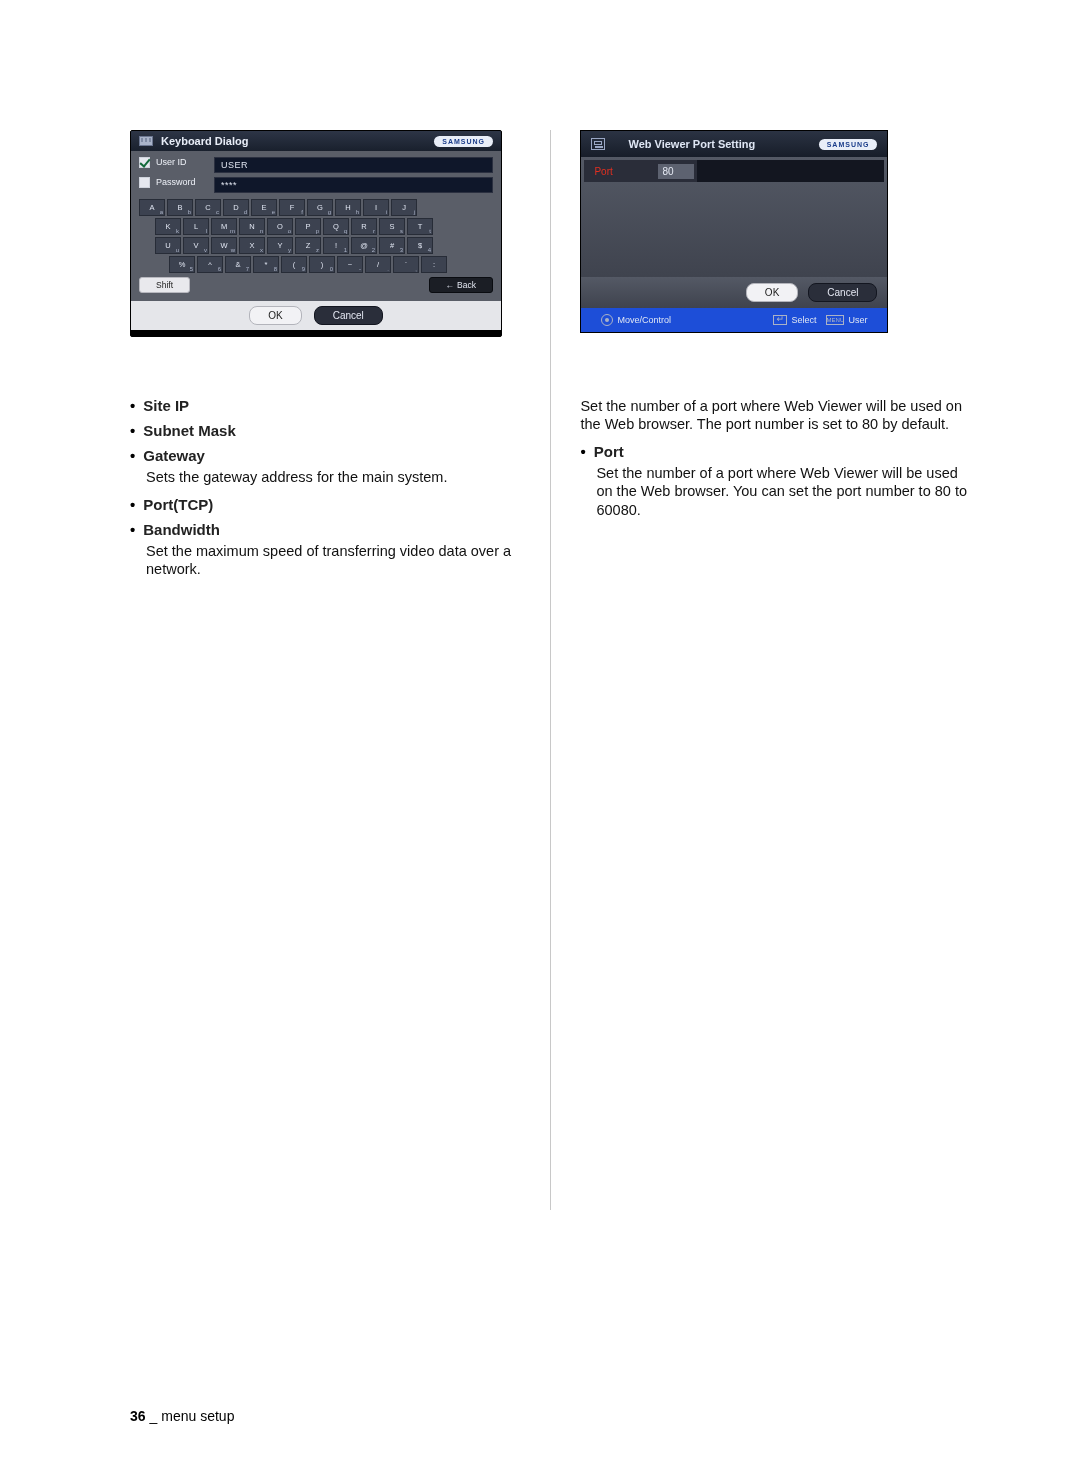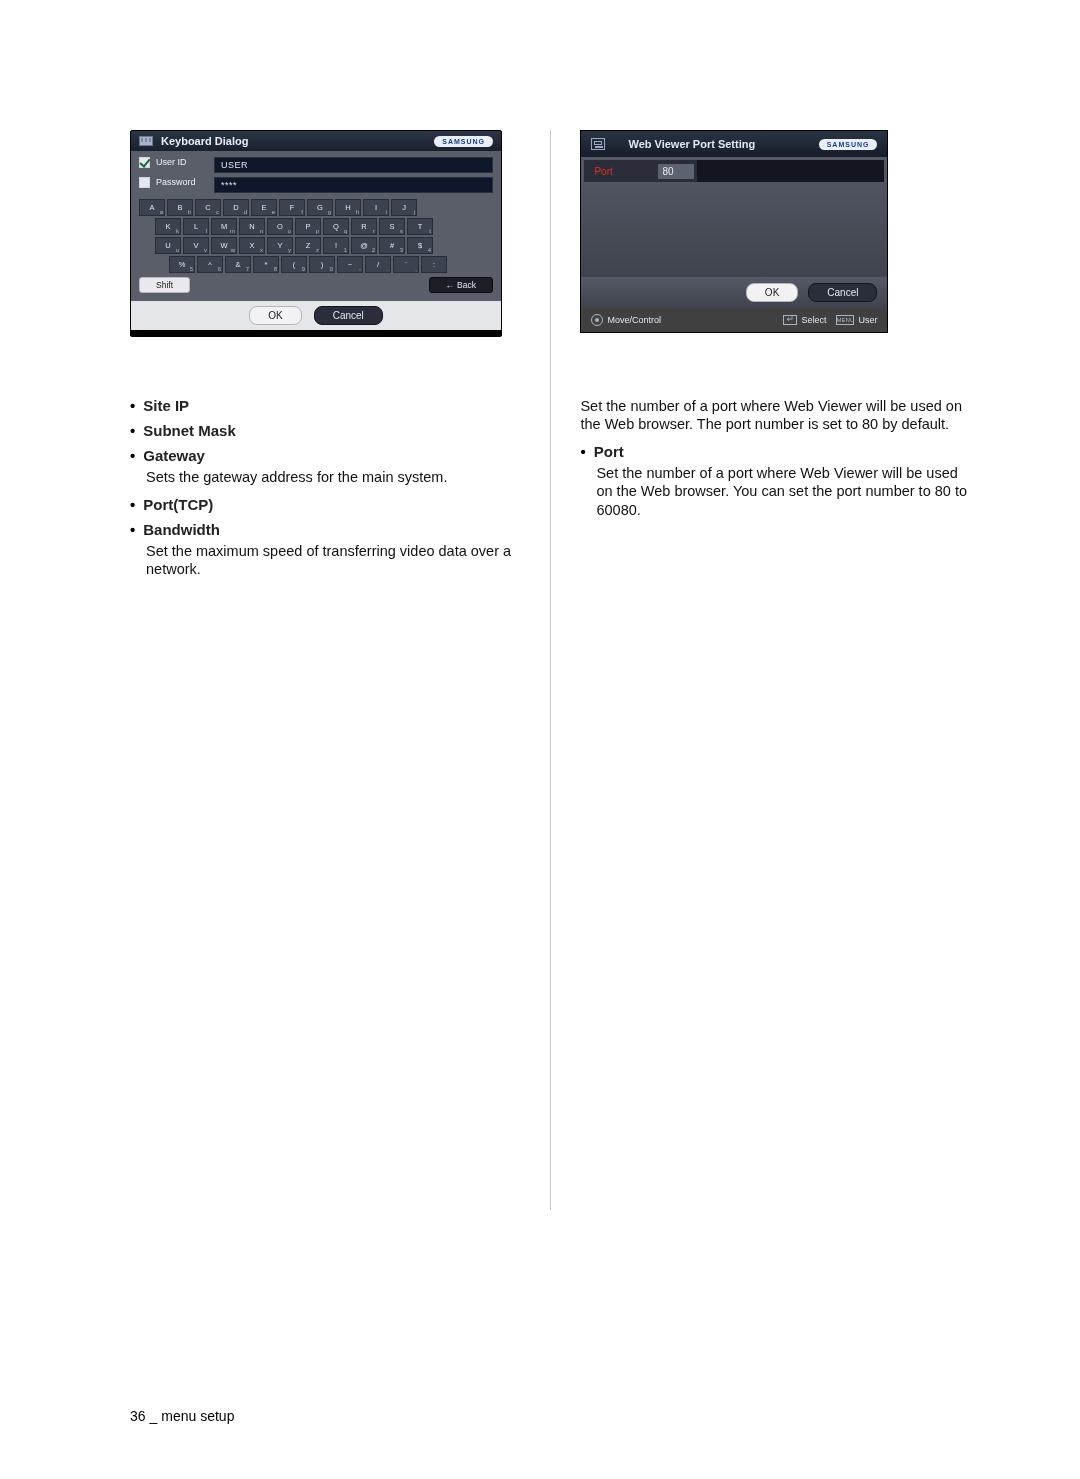--- a/index.html
+++ b/index.html
@@ -64,39 +64,39 @@
   .portdlg .ttl{background:linear-gradient(#2b3343,#171d29);display:flex;align-items:center;gap:23px;color:#dfe6f4;font-size:11px;font-weight:bold;padding:7px 10px}
   .portdlg .ico{width:14px;height:12px;border:1px solid #9aa7c4;position:relative}
   .portdlg .ico::before{content:"";position:absolute;inset:2px 2px 4px 2px;border:1px solid #9aa7c4}
   .portdlg .ico::after{content:"";position:absolute;left:3px;bottom:1px;width:8px;height:2px;background:#9aa7c4}
   .portdlg .body{background:linear-gradient(#545965,#3f434e);min-height:120px;padding:3px}
   .portdlg .body .row1{display:flex;align-items:center;height:22px;background:#2a2d39}
   .portdlg .body .row1 .plbl{width:70px;color:var(--accent);font-size:10px;padding-left:10px}
   .portdlg .body .row1 .pval{flex:0 0 36px;background:#5d6270;color:#e6eaf4;font-size:10px;padding:2px 4px;margin-left:4px}
   .portdlg .body .row1 .after{flex:1;background:#131620;height:100%;margin-left:3px}
   .portdlg .btnrow{display:flex;justify-content:flex-end;gap:10px;padding:6px 10px;background:linear-gradient(#545965,#3f434e)}
-  .portdlg .navbar{background:#404040;display:flex;align-items:center;gap:10px;color:#dfe6f4;font-size:9px;padding:6px 10px}
+  .portdlg .navbar{background:#1d4ed8;display:flex;align-items:center;gap:10px;color:#dfe6f4;font-size:9px;padding:6px 20px}
   .badge{display:inline-flex;align-items:center;gap:4px}
   .badge .g{width:12px;height:12px;border:1px solid #aab2c6;border-radius:50%;position:relative}
   .badge .g::after{content:"";position:absolute;left:3px;top:3px;width:4px;height:4px;background:#aab2c6;border-radius:50%}
   .badge .ent{width:14px;height:10px;border:1px solid #aab2c6;display:inline-block;position:relative}
   .badge .ent::after{content:"\21B5";position:absolute;left:2px;top:-2px;font-size:9px;color:#aab2c6}
   .badge .menu{width:18px;height:10px;border:1px solid #aab2c6;font-size:6px;color:#aab2c6;display:inline-flex;align-items:center;justify-content:center}
 
   
   .bullets{list-style:none;padding:0;margin:0}
   .bullets>li{margin:0 0 8px 0}
   .bt{display:flex;gap:8px;align-items:flex-start;font-size:15px}
   .bt .dot{font-weight:bold;color:#000}
   .bt .lbl{font-weight:bold}
   .desc{margin:4px 0 10px 16px;font-size:14.5px;line-height:1.25;color:#111}
 
   
   .footer{position:absolute;left:130px;bottom:55px;font-size:14px;color:#000}
-  .footer .pn{font-weight:normal;margin-right:4px}
+  .footer .pn{font-weight:bold;margin-right:4px}
 </style>
 </head>
 <body>
 <div class="page">
 
 <div class="cols">
 
   <div class="col">
     <div class="pad-top"></div>
 

